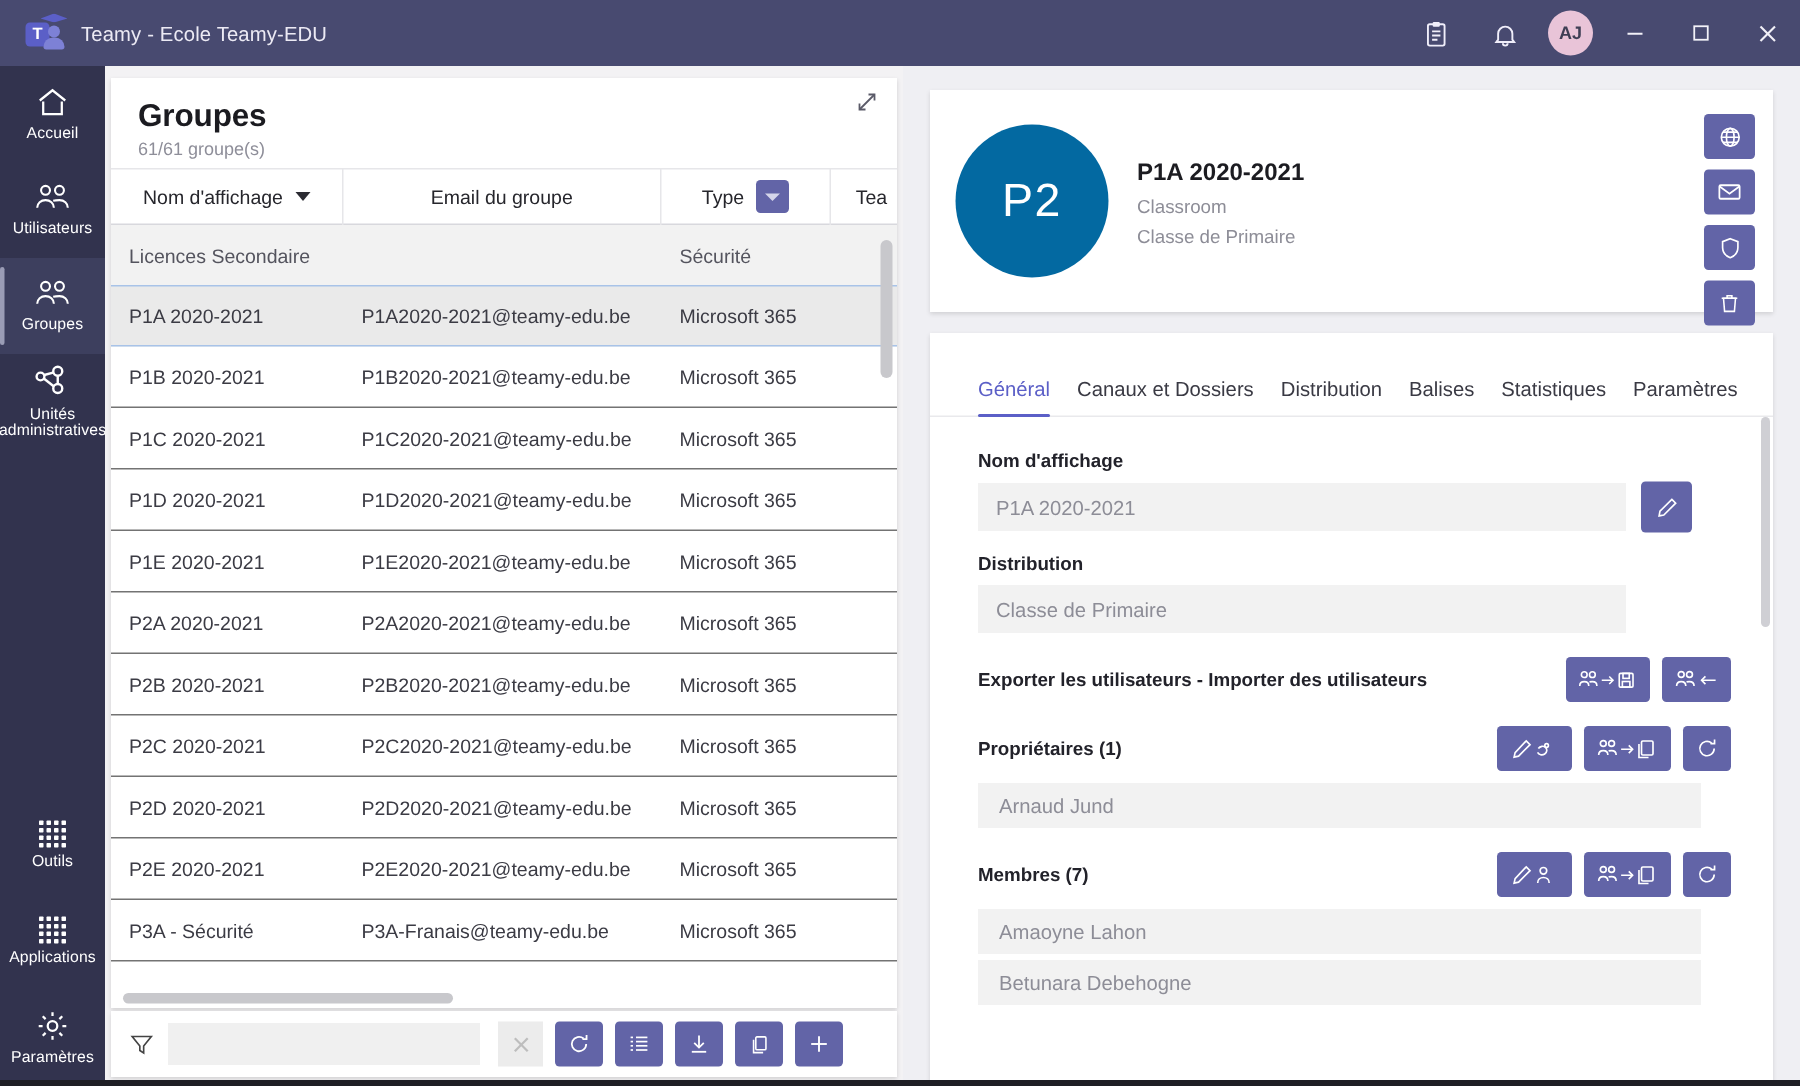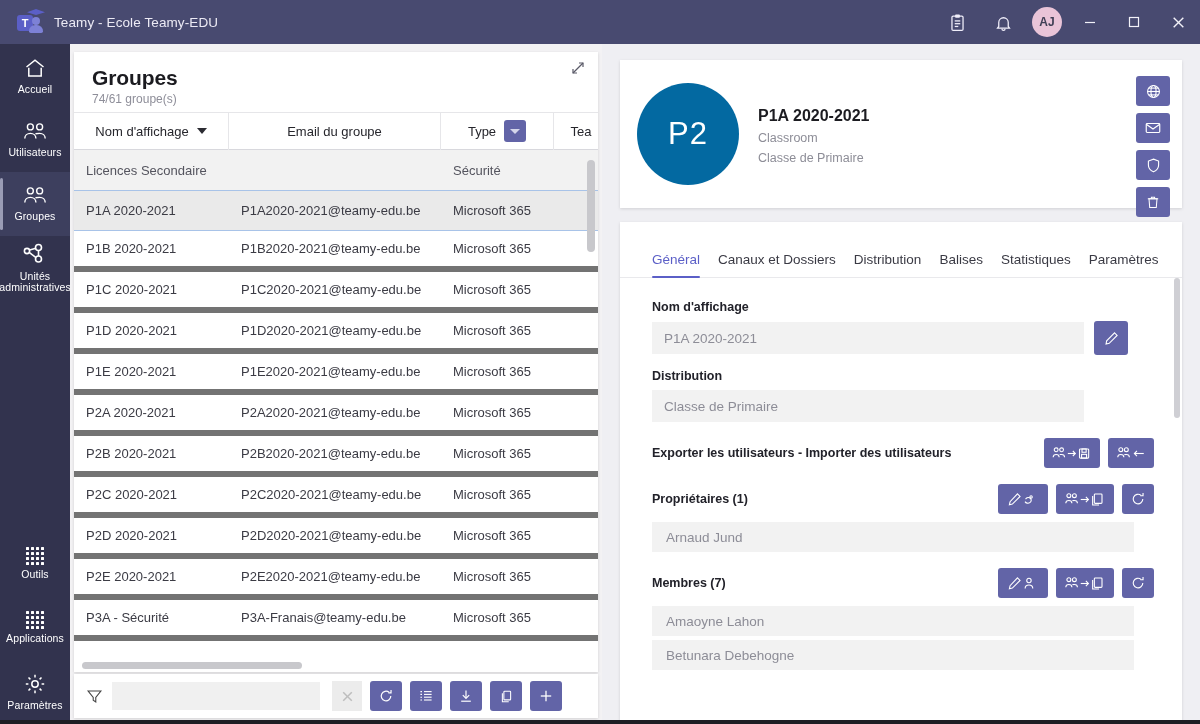--- a/index.html
+++ b/index.html
@@ -175,21 +175,21 @@
     border-right: 5px solid transparent;
     border-top: 5px solid #d4d5ea;
   }
   .lp-rows {
     position: relative;
     height: 512px; overflow: hidden;
   }
   .row {
     display: flex; align-items: center;
     height: 41px;
-    border-bottom: 6px solid #737373;
+    border-bottom: 1px solid #737373;
     font-size: 13px; color: #3b3b44;
   }
   .row.first {
     background: #f2f2f2; color: #54545e;
     border-bottom: none; height: 40px;
   }
   .row.sel {
     background: #eaeaea;
     border-top: 1px solid #a8c3e8;
     border-bottom: 1px solid #a8c3e8;
@@ -495,21 +495,21 @@
       </span>
       <span class="ri-label">Paramètres</span>
     </div>
   </div>
 
   <div class="left-panel">
     <div class="lp-card">
 
       <div class="lp-header">
         <div class="lp-title">Groupes</div>
-        <div class="lp-sub">74/61 groupe(s)</div>
+        <div class="lp-sub">61/61 groupe(s)</div>
         <div class="expand-icon">
           <svg width="14" height="14" viewBox="0 0 14 14" fill="none" stroke="currentColor" stroke-width="1.2">
             <line x1="2" y1="12" x2="12" y2="2"></line>
             <polyline points="8,2 12,2 12,6"></polyline>
             <polyline points="6,12 2,12 2,8"></polyline>
           </svg>
         </div>
       </div>
 
       <div class="lp-thead">

